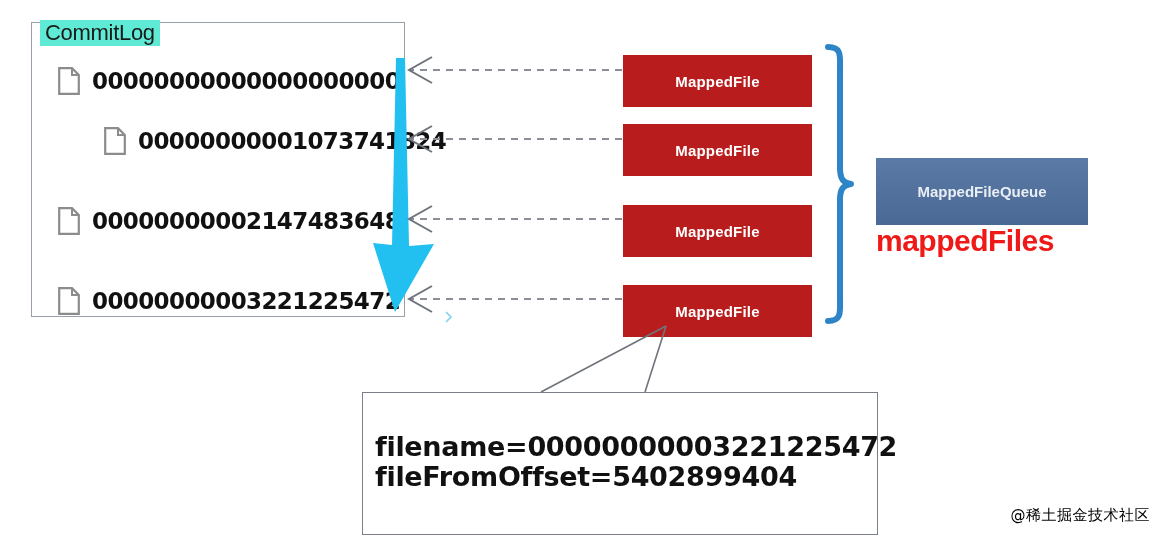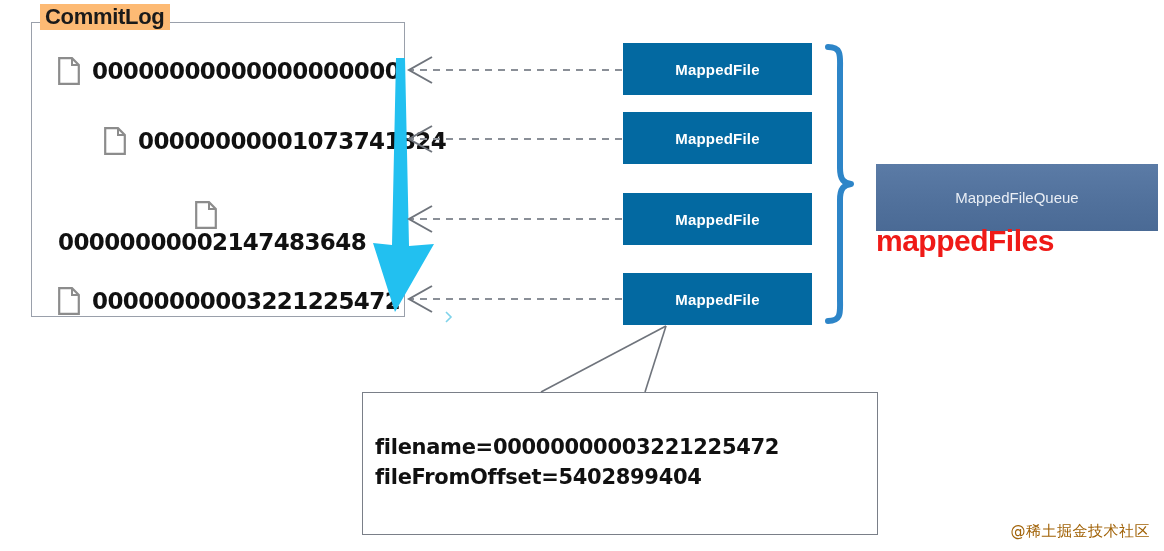--- a/index.html
+++ b/index.html
@@ -24,25 +24,25 @@
     top: 22px;
     width: 374px;
     height: 295px;
     border: 1.5px solid #9aa0ab;
     box-sizing: border-box;
     background: transparent;
   }
   #commitlog-label {
     position: absolute;
     left: 40px;
-    top: 4px;
+    top: 20px;
     font-size: 22px;
-    font-weight: 700;
+    font-weight: 400;
     color: #1a1a1a;
-    background: #fdba74;
+    background: #5eead4;
     padding: 0 5px;
     letter-spacing: -0.3px;
     line-height: 26px;
     white-space: nowrap;
   }
   
   .file-row {
     position: absolute;
     left: 58px;
     display: flex;
@@ -62,40 +62,41 @@
     letter-spacing: -0.6px;
     white-space: nowrap;
     font-family: "DejaVu Sans", "Liberation Sans", sans-serif;
   }
   
   .mapped-file {
     position: absolute;
     left: 623px;
     width: 189px;
     height: 52px;
-    background: #0369a1;
+    background: #b91c1c;
     color: #ffffff;
     font-size: 15px;
     font-weight: 700;
     display: flex;
     align-items: center;
     justify-content: center;
     letter-spacing: 0.2px;
+    margin-top: 12px;
   }
   
   #mfq-box {
     position: absolute;
     left: 876px;
-    top: 164px;
-    width: 282px;
+    top: 158px;
+    width: 212px;
     height: 67px;
     background: linear-gradient(to bottom, #5b7ba6 0%, #51719c 55%, #4a6a95 100%);
     color: #e9eef5;
     font-size: 15px;
-    font-weight: 400;
+    font-weight: 700;
     display: flex;
     align-items: center;
     justify-content: center;
   }
   #mapped-files-label {
     position: absolute;
     left: 876px;
     top: 224px;
     width: 246px;
     text-align: left;
@@ -112,72 +113,72 @@
     width: 516px;
     height: 143px;
     border: 1.4px solid #7a7f88;
     box-sizing: border-box;
     background: #ffffff;
   }
   #callout-text {
     position: absolute;
     left: 375px;
     top: 432px;
-    font-size: 21px;
+    font-size: 27px;
     font-weight: 700;
     color: #111111;
     line-height: 30px;
     letter-spacing: -0.3px;
     font-family: "DejaVu Sans", "Liberation Sans", sans-serif;
     white-space: nowrap;
   }
   
   #watermark {
     position: absolute;
     right: 14px;
-    bottom: 10px;
+    bottom: 26px;
     font-size: 15px;
-    color: #a16207;
+    color: #000000;
     letter-spacing: 0.5px;
     font-family: "DejaVu Sans", sans-serif;
   }
   svg.overlay {
     position: absolute;
     left: 0;
     top: 0;
     width: 1164px;
     height: 551px;
     pointer-events: none;
   }
 </style>
 </head>
 <body>
 
 <div id="canvas">
 
   <div id="commitlog-box"></div>
   <div id="commitlog-label">CommitLog</div>
 
-  <div class="file-row" style="top:51px;justify-content:flex-end;">
+  <div class="file-row" style="top:61px;justify-content:flex-end;">
     <svg class="file-icon" viewBox="0 0 22 28">
       <path d="M1.2,1.2 H14 L20.8,8 V26.8 H1.2 Z" fill="#ffffff" stroke="#8c8c8c" stroke-width="2.2" stroke-linejoin="miter"></path>
       <path d="M14,1.2 V8 H20.8" fill="none" stroke="#8c8c8c" stroke-width="2"></path>
     </svg>
     <span class="file-name">00000000000000000000</span>
   </div>
 
   <div class="file-row" style="top:121px;padding-left:46px;">
     <svg class="file-icon" viewBox="0 0 22 28">
       <path d="M1.2,1.2 H14 L20.8,8 V26.8 H1.2 Z" fill="#ffffff" stroke="#8c8c8c" stroke-width="2.2" stroke-linejoin="miter"></path>
       <path d="M14,1.2 V8 H20.8" fill="none" stroke="#8c8c8c" stroke-width="2"></path>
     </svg>
     <span class="file-name">00000000001073741824</span>
   </div>
 
-  <div class="file-row" style="top:201px;flex-direction:column;">
+  <div class="file-row" style="top:201px;">
     <svg class="file-icon" viewBox="0 0 22 28">
       <path d="M1.2,1.2 H14 L20.8,8 V26.8 H1.2 Z" fill="#ffffff" stroke="#8c8c8c" stroke-width="2.2" stroke-linejoin="miter"></path>
       <path d="M14,1.2 V8 H20.8" fill="none" stroke="#8c8c8c" stroke-width="2"></path>
     </svg>
     <span class="file-name">00000000002147483648</span>
   </div>
 
   <div class="file-row" style="top:281px;">
     <svg class="file-icon" viewBox="0 0 22 28">
       <path d="M1.2,1.2 H14 L20.8,8 V26.8 H1.2 Z" fill="#ffffff" stroke="#8c8c8c" stroke-width="2.2" stroke-linejoin="miter"></path>

